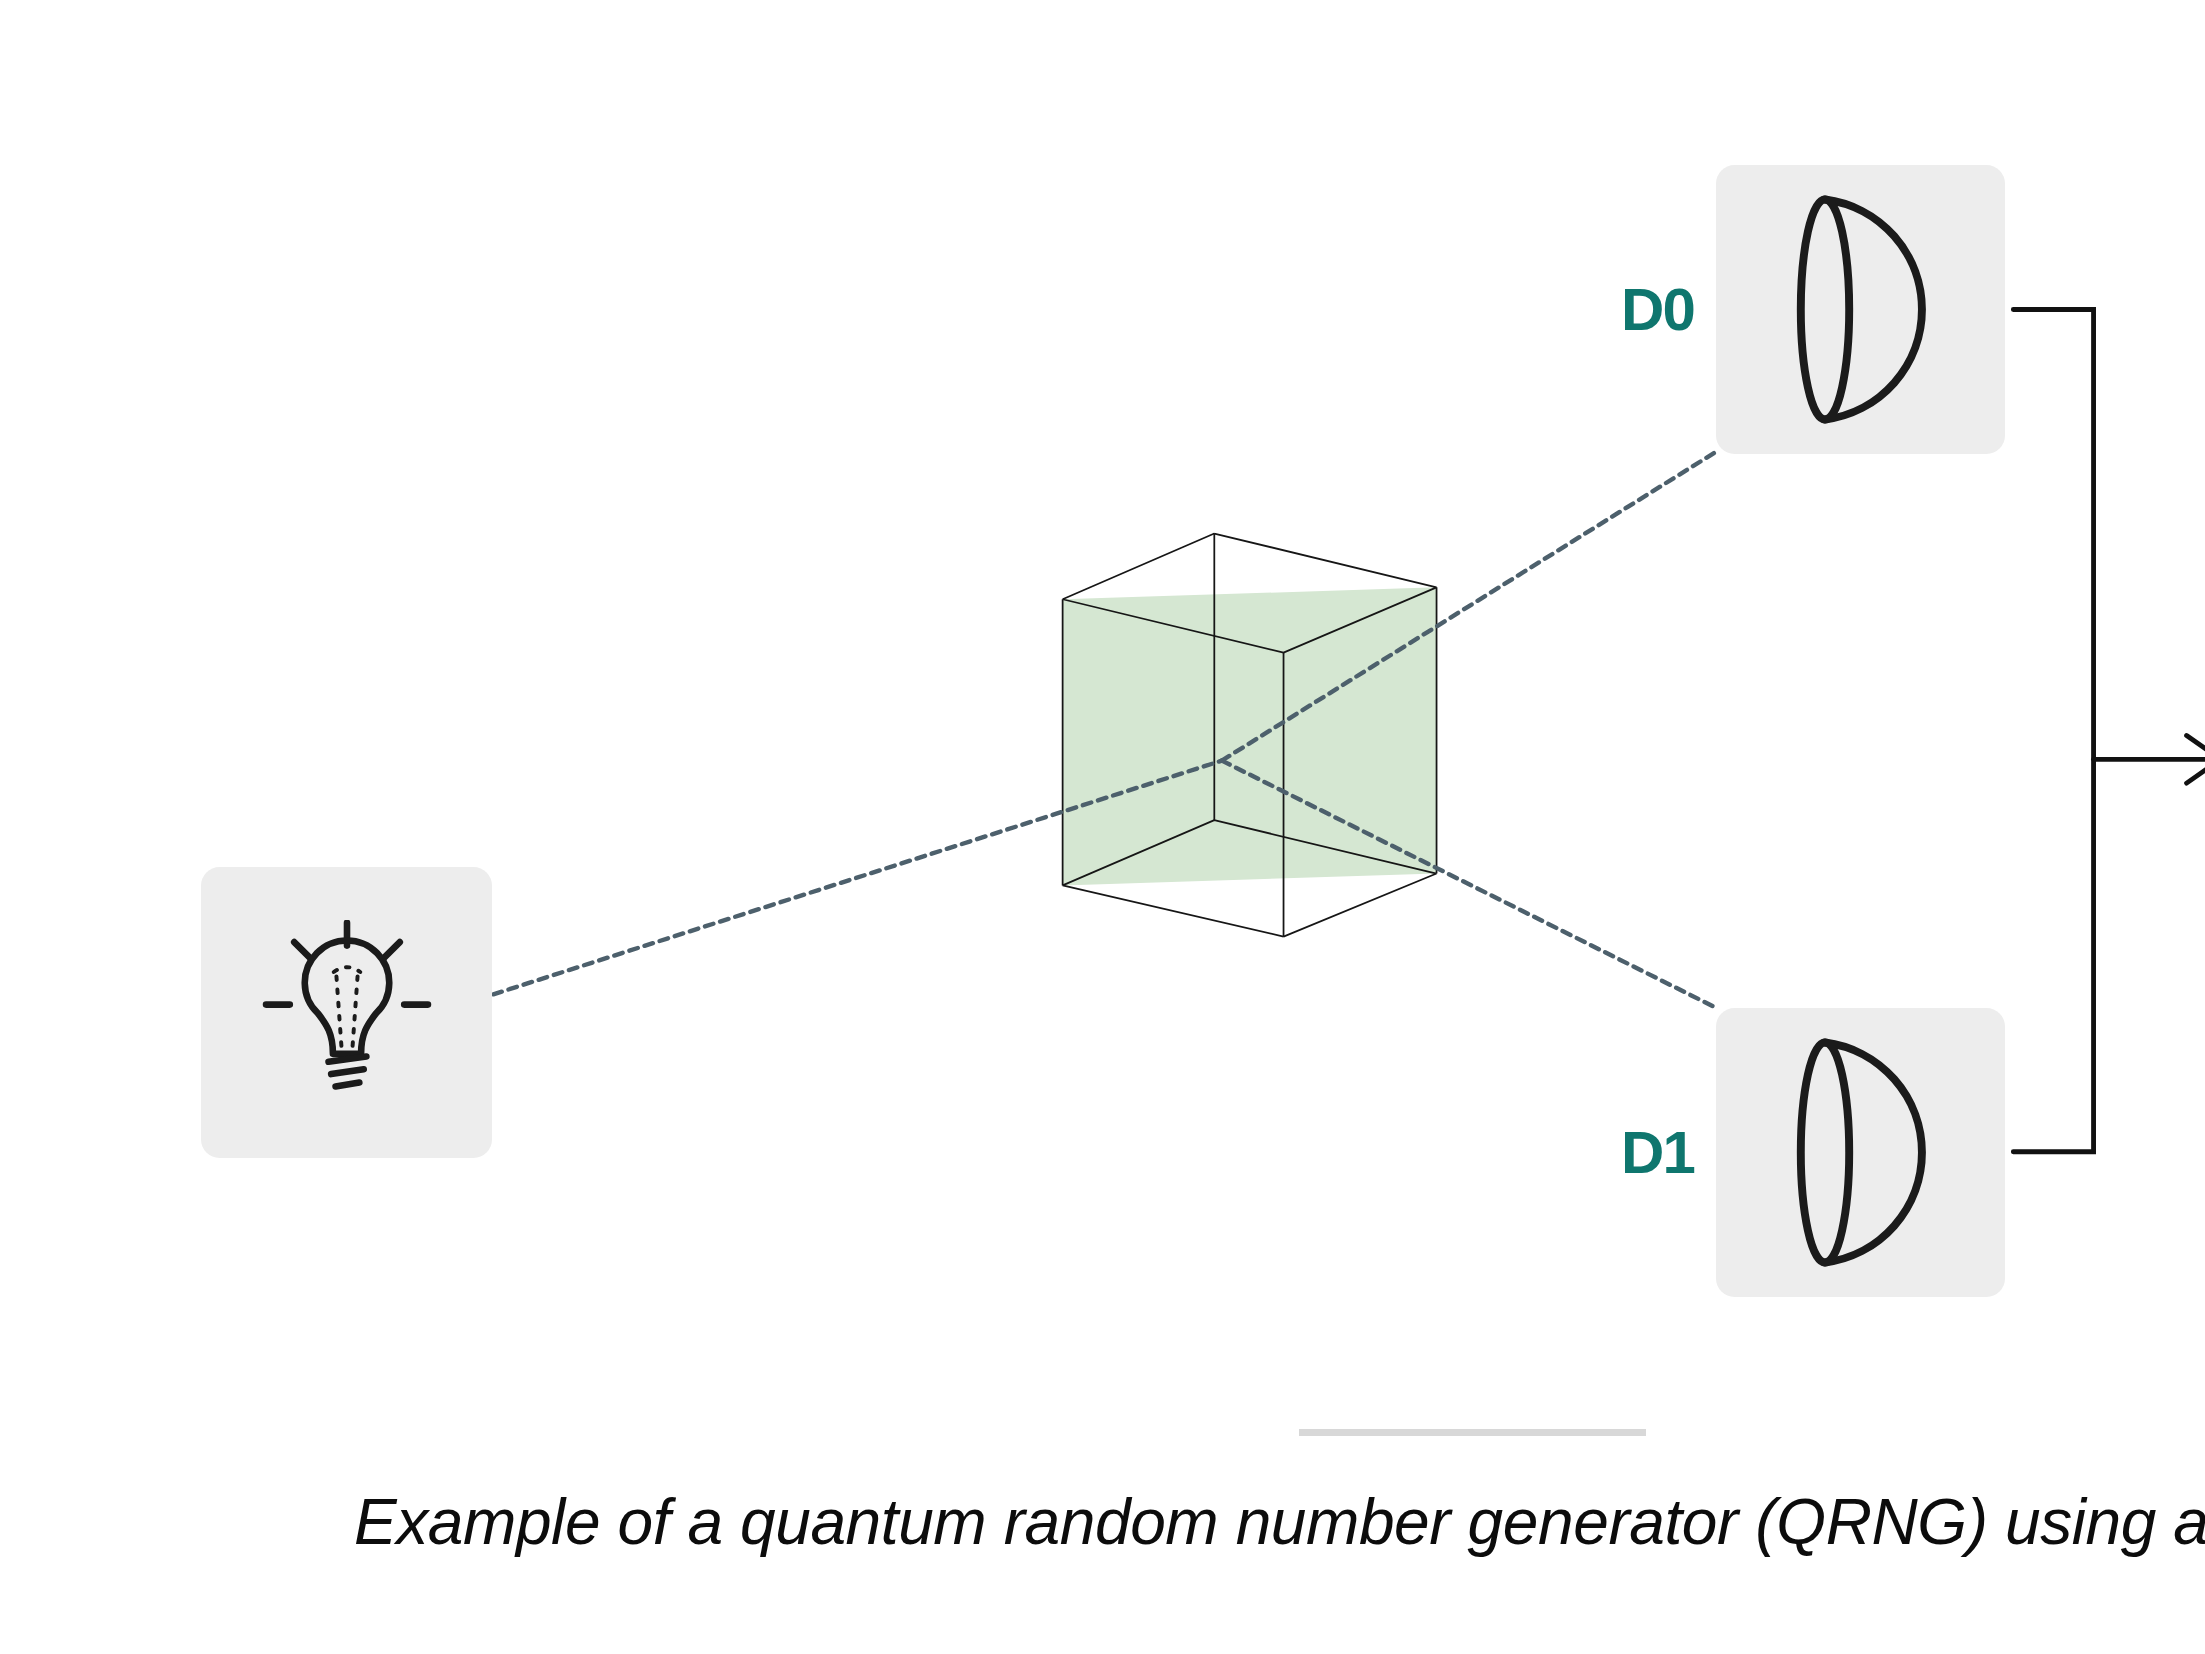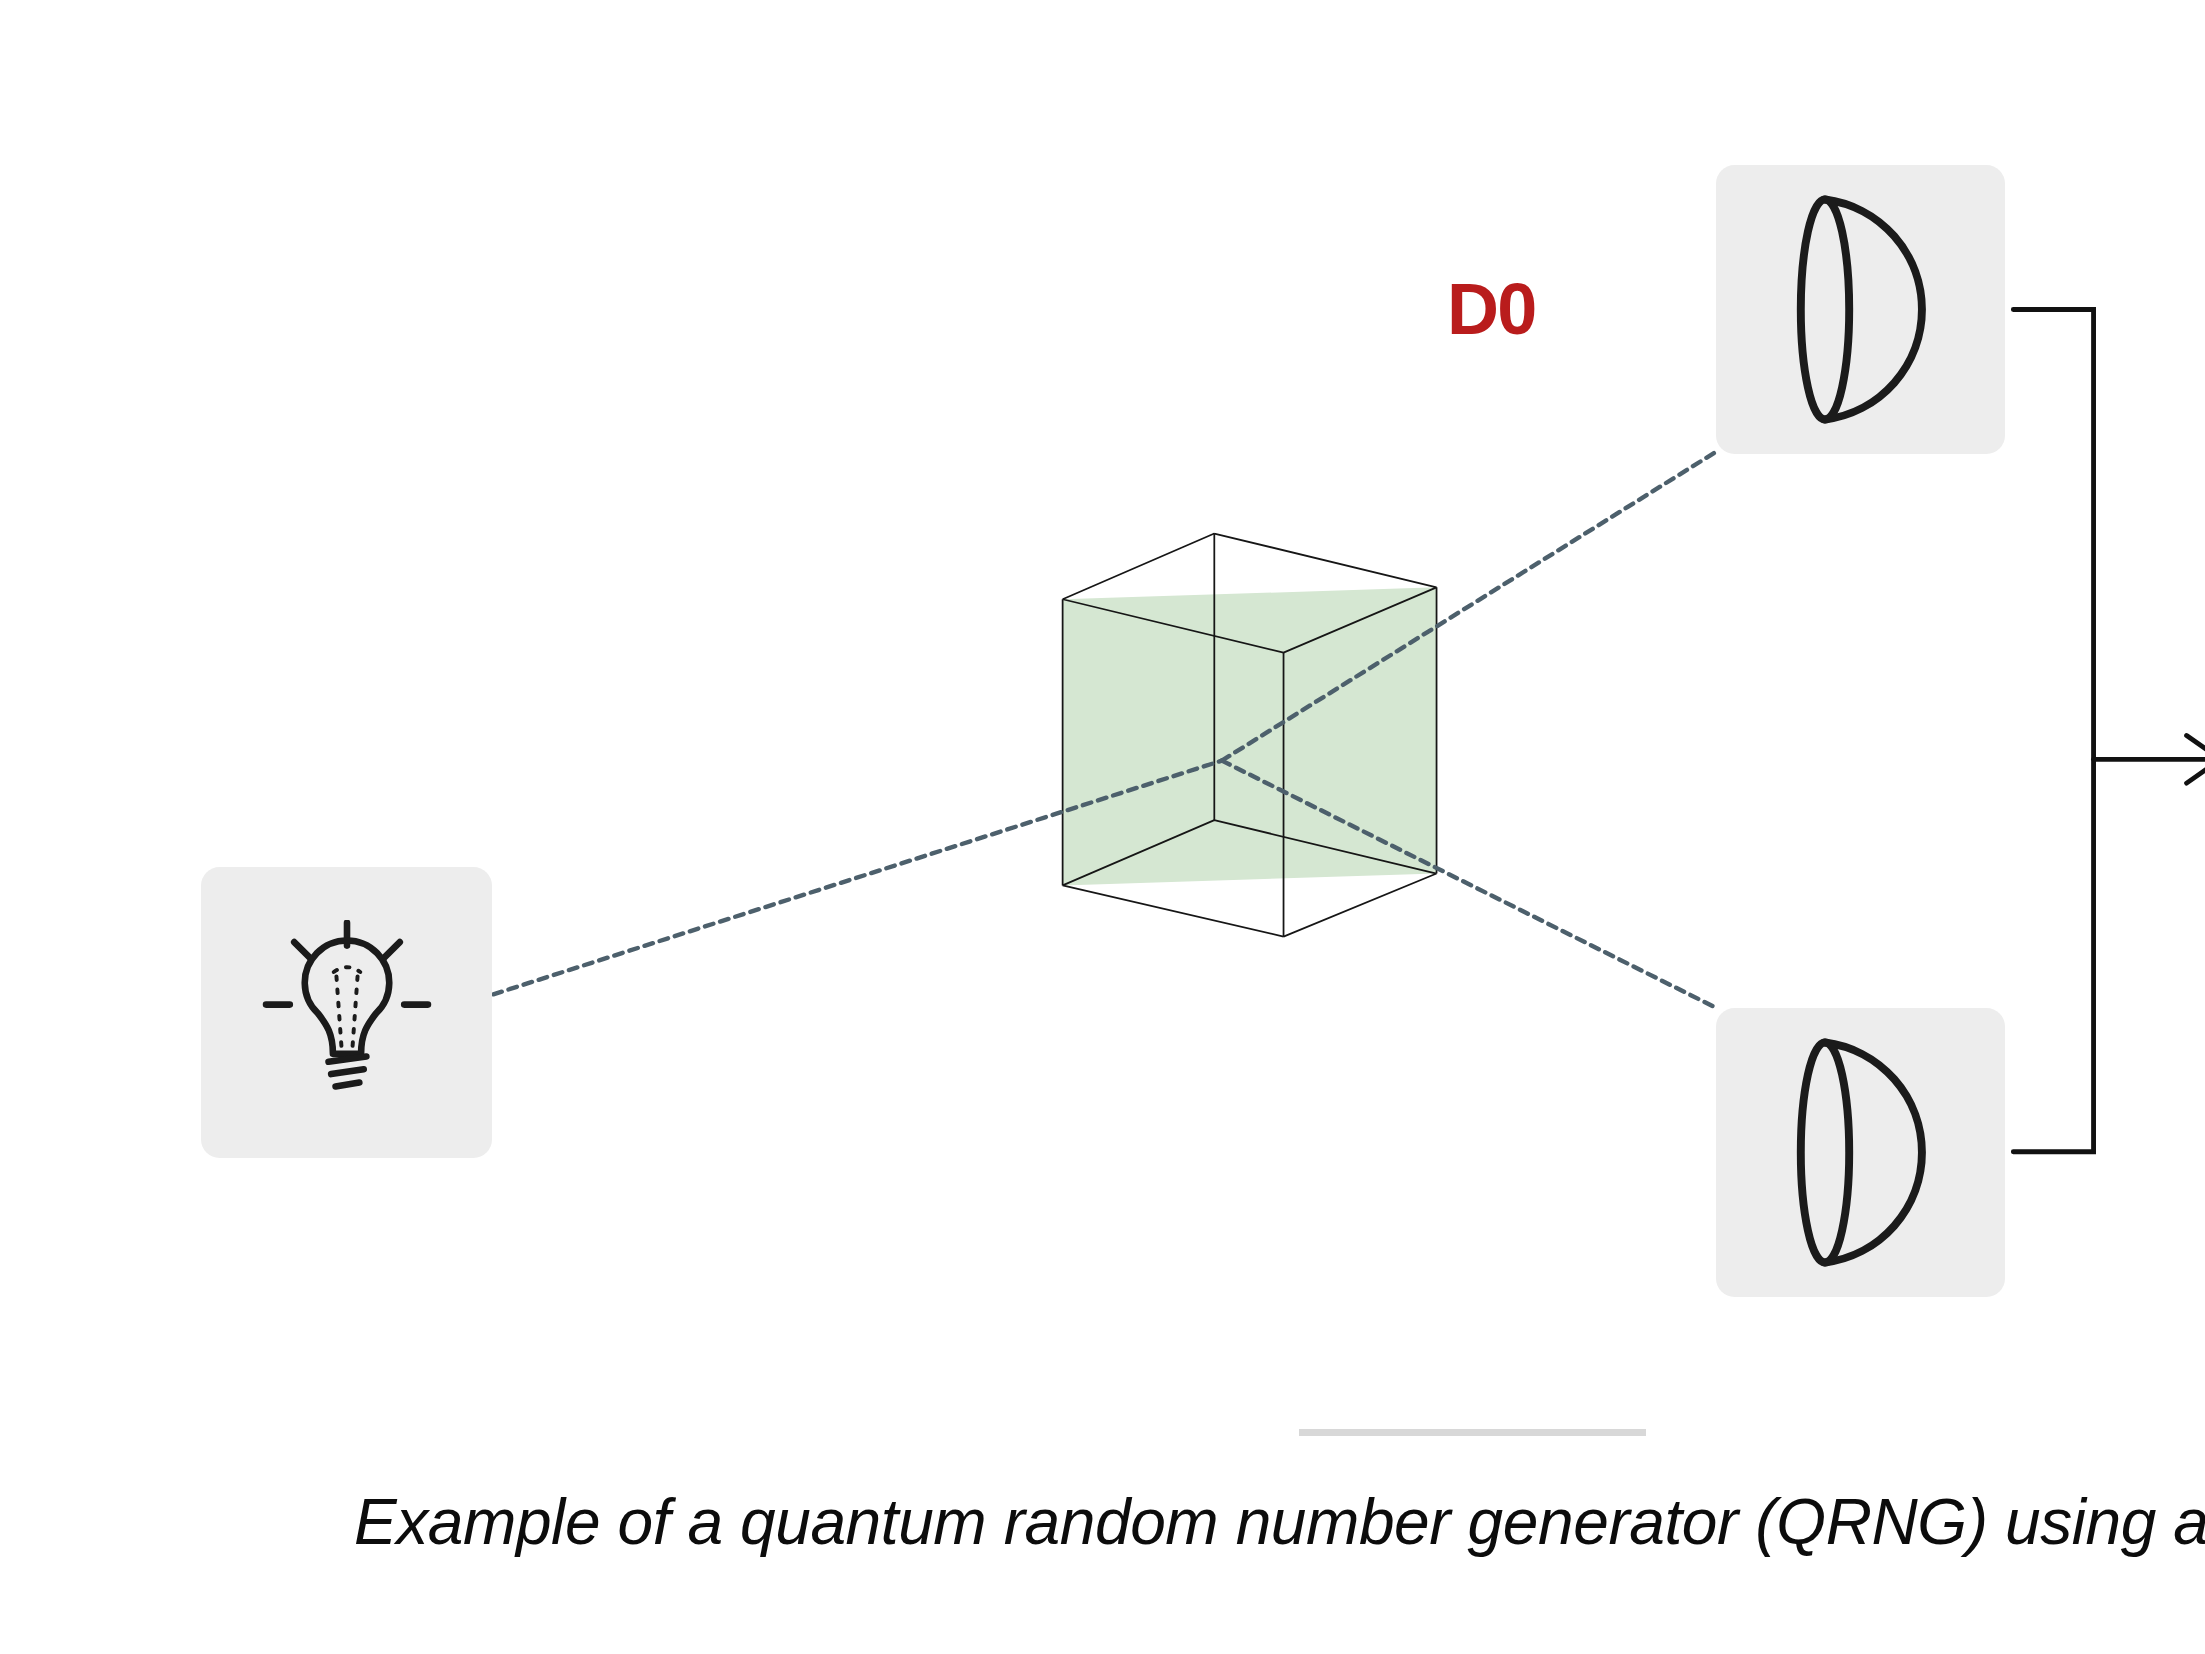--- a/index.html
+++ b/index.html
@@ -18,22 +18,22 @@
 
   .panel{
     position:absolute;background:var(--panel_gray);border-radius:18.5px;
     display:flex;align-items:center;justify-content:center;
   }
   #bulb-panel{left:201px;top:867px;width:291px;height:291px;}
   #d0-panel{left:1716px;top:165px;width:289px;height:289px;}
   #d1-panel{left:1716px;top:1008px;width:289px;height:289px;}
 
   .det-label{
-    position:absolute;width:247px;text-align:left;
-    font-size:72px;font-weight:700;line-height:97px;color:#b91c1c;
+    position:absolute;width:247px;text-align:right;
+    font-size:60px;font-weight:700;line-height:97px;color:#0f766e;
     letter-spacing:-1.8px;
   }
   #d0-label{left:1447px;top:261px;}
   #d1-label{left:1447px;top:1104px;}
   .beam{stroke:var(--beam_dash);stroke-width:10;fill:none;
         stroke-dasharray:20 16;stroke-linecap:round;}
   .cube-edge{stroke:#161616;stroke-width:4;fill:none;}
   .plane{fill:var(--splitter_green);stroke:none;}
   .bracket{stroke:#111;stroke-width:11;fill:none;stroke-linecap:round;}
   .icon-stroke{stroke:#1b1b1b;fill:none;stroke-linecap:round;stroke-linejoin:round;}
@@ -84,20 +84,21 @@
   </div>
 
   <div class="det-label" id="d0-label">D0</div>
   <div class="panel" id="d0-panel">
     <svg width="176" height="247" viewBox="0 0 400 560" style="margin-left:-28px">
       <path class="icon-stroke" stroke-width="18" d="M150 30 A252 252 0 0 1 150 530"></path>
       <ellipse class="icon-stroke" stroke-width="18" cx="150" cy="280" rx="55" ry="250"></ellipse>
     </svg>
   </div>
 
+  <div class="det-label" id="d1-label">D1</div>
   <div class="panel" id="d1-panel">
     <svg width="176" height="247" viewBox="0 0 400 560" style="margin-left:-28px">
       <path class="icon-stroke" stroke-width="18" d="M150 30 A252 252 0 0 1 150 530"></path>
       <ellipse class="icon-stroke" stroke-width="18" cx="150" cy="280" rx="55" ry="250"></ellipse>
     </svg>
   </div>
 
   <div id="divider"></div>
   <div id="caption">Example of a quantum random number generator (QRNG) using a beam splitter</div>
 

